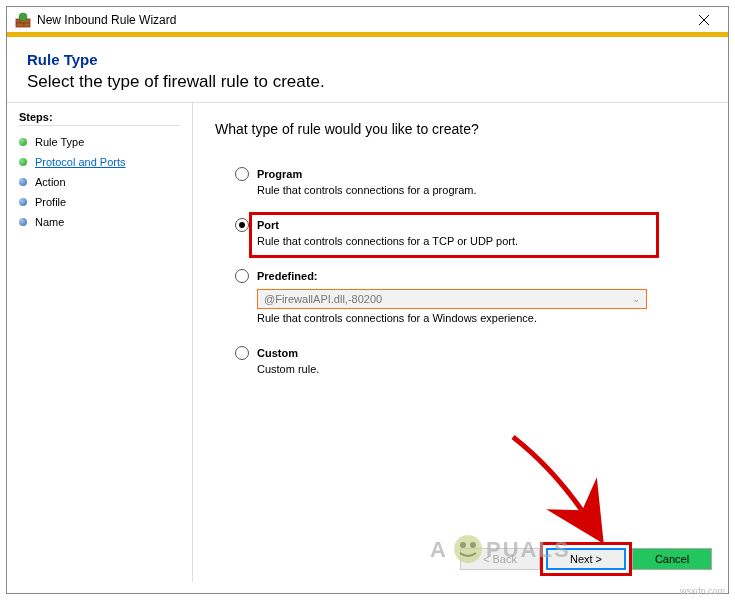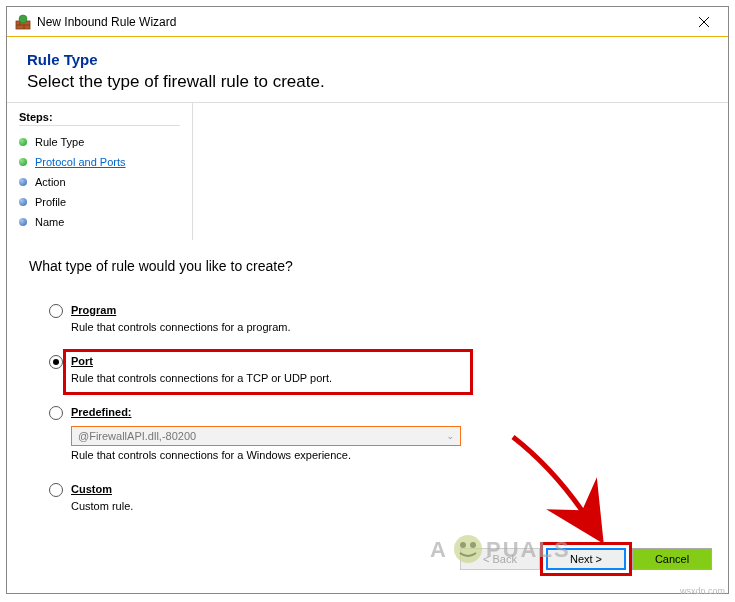--- a/index.html
+++ b/index.html
@@ -1,49 +1,49 @@
 <!DOCTYPE html>
 <html><head>
   <meta charset="utf-8">
   <style>
     * { box-sizing: border-box; margin: 0; padding: 0; font-family: 'Segoe UI', Tahoma, sans-serif; }
     body { background: #fff; width: 735px; height: 602px; overflow: hidden; position: relative; }
     .frame { width: 723px; height: 588px; margin: 6px; border: 1px solid #888; background: #fff; position: relative; }
-    .titlebar { height: 30px; display: flex; align-items: center; padding: 0 2px 0 8px; border-bottom: 1px solid #eab308; }
+    .titlebar { height: 30px; display: flex; align-items: center; padding: 0 2px 0 8px; border-bottom: 5px solid #eab308; }
     .titlebar-icon { width: 16px; height: 16px; margin-right: 6px; }
     .titlebar-text { font-size: 12px; flex: 1; }
     .close-btn { width: 45px; height: 28px; display: flex; align-items: center; justify-content: center; cursor: pointer; }
     .close-btn svg { width: 10px; height: 10px; }
     .header { padding: 14px 20px 10px 20px; }
     .header h1 { font-size: 15px; color: #003399; font-weight: 600; margin-bottom: 4px; }
     .header p { font-size: 17px; color: #000; }
-    .content { display: flex; border-top: 1px solid #ddd; height: 480px; flex-direction: column; }
+    .content { display: flex; border-top: 1px solid #ddd; height: 480px; }
     .sidebar { width: 186px; border-right: 1px solid #ddd; padding: 8px 12px; }
     .sidebar-title { font-size: 11px; font-weight: 700; margin-bottom: 6px; }
     .sidebar-title::after { content: ''; display: block; height: 1px; background: #ddd; margin-top: 2px; }
     .step { display: flex; align-items: center; padding: 4px 0; font-size: 11px; cursor: pointer; }
     .step-bullet { width: 8px; height: 8px; border-radius: 50%; margin-right: 8px; flex-shrink: 0; }
     .step.done .step-bullet { background: radial-gradient(circle at 30% 30%, #8de28d, #2a9d2a); }
     .step.current { color: #0066cc; text-decoration: underline; }
     .step.current .step-bullet { background: radial-gradient(circle at 30% 30%, #8de28d, #2a9d2a); }
     .step.todo .step-bullet { background: radial-gradient(circle at 30% 30%, #a8c5f0, #3a6db5); }
     .main { flex: 1; padding: 18px 22px; position: relative; }
     .prompt { font-size: 14px; margin-bottom: 30px; }
     .options { padding-left: 20px; }
     .option { margin-bottom: 22px; position: relative; }
-    .radio-row { display: flex; align-items: flex-start; text-decoration: underline; }
+    .radio-row { display: flex; align-items: center; }
     .radio { width: 14px; height: 14px; border: 1px solid #555; border-radius: 50%; margin-right: 8px; display: inline-flex; align-items: center; justify-content: center; cursor: pointer; background: #fff; }
     .radio.checked::after { content: ''; width: 6px; height: 6px; background: #000; border-radius: 50%; }
     .opt-label { font-size: 11px; font-weight: 700; }
     .opt-desc { font-size: 11px; color: #000; margin-left: 22px; margin-top: 3px; }
     .dropdown { margin-left: 22px; margin-top: 6px; height: 20px; width: 390px; background: #f2f2f2; border: 1px solid #f97316; font-size: 11px; color: #777; padding: 2px 6px; display: flex; align-items: center; justify-content: space-between; }
     .dropdown-chevron { font-size: 9px; color: #999; }
     .highlight-port { position: absolute; border: 3px solid #d40000; left: 14px; top: -6px; width: 410px; height: 46px; pointer-events: none; }
     .footer { position: absolute; bottom: 12px; right: 16px; display: flex; gap: 6px; justify-content: flex-end; }
-    .btn { width: 80px; height: 22px; font-size: 11px; background: #84cc16; border: 1px solid #aaa; cursor: pointer; display: inline-flex; align-items: center; justify-content: center; }
+    .btn { width: 80px; height: 22px; font-size: 11px; background: #22c55e; border: 1px solid #aaa; cursor: pointer; display: inline-flex; align-items: center; justify-content: center; }
     .btn.primary { border: 2px solid #0a84ff; background: #eef0f0; }
     .btn.disabled { color: #aaa; background: #efefef; border: 1px solid #ccc; cursor: default; }
     .highlight-next { position: absolute; border: 3px solid #d40000; left: -6px; top: -6px; width: 92px; height: 34px; pointer-events: none; }
     .next-wrap { position: relative; }
     .arrow-svg { position: absolute; bottom: 40px; right: 110px; pointer-events: none; }
     .watermark { position: absolute; bottom: 6px; right: 10px; font-size: 9px; color: #bbb; }
     .appuals-logo { position: absolute; bottom: 20px; right: 138px; opacity: 0.65; pointer-events: none; }
   </style>
 </head>
 <body>

